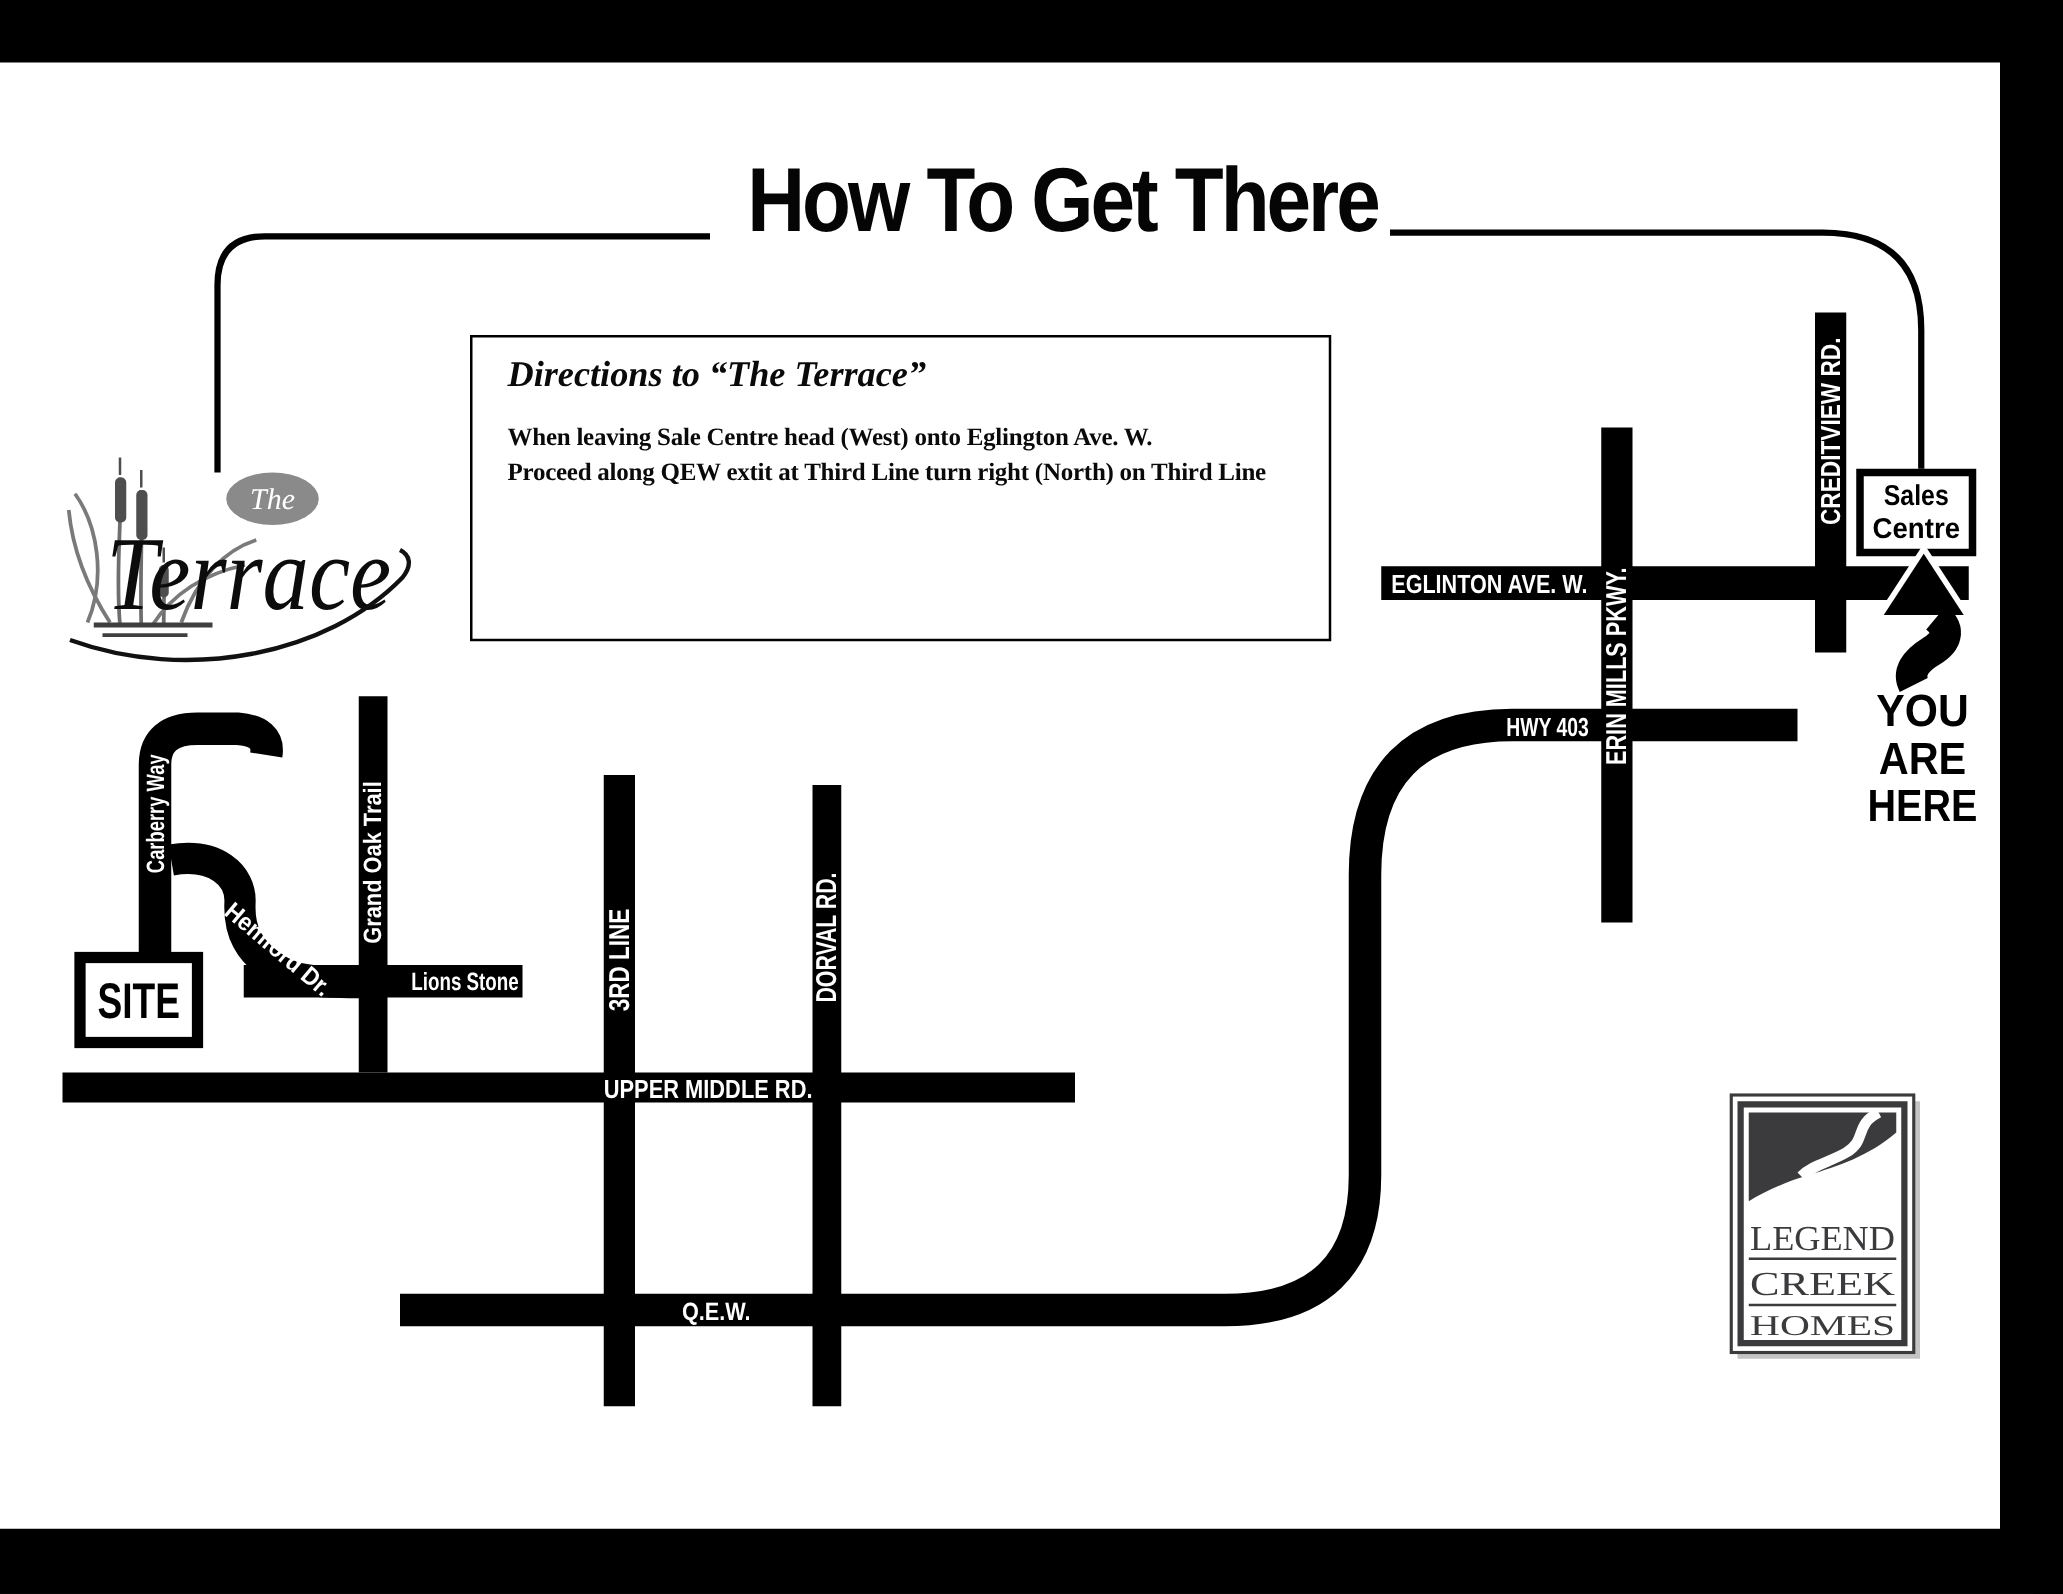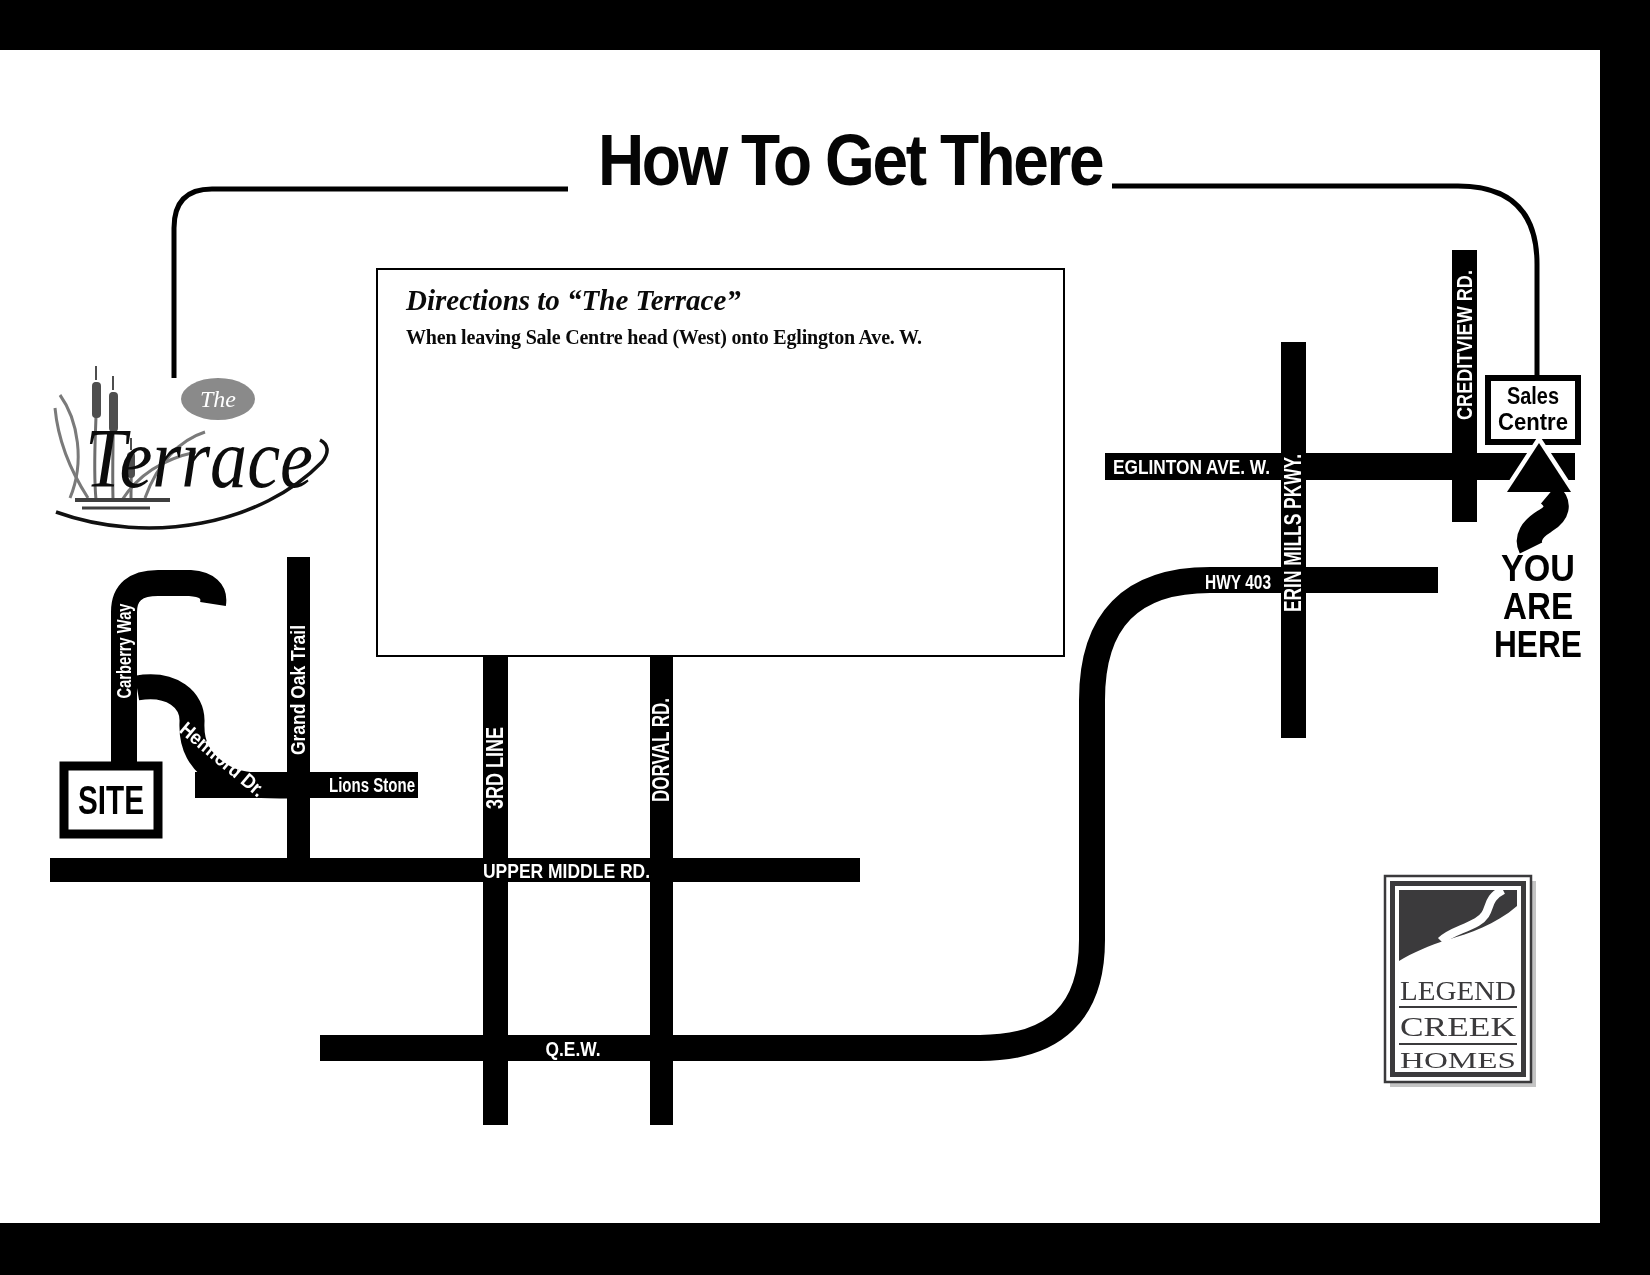--- a/index.html
+++ b/index.html
@@ -2,25 +2,25 @@
 <html><head>
 <meta charset="utf-8">
 <style>
   html,body{margin:0;padding:0;background:#000;}
   .stage{position:relative;width:1650px;height:1275px;background:#000;overflow:hidden;
          font-family:"Liberation Sans",sans-serif;}
   .stage svg{position:absolute;left:0;top:0;}
   .page-title{position:absolute;left:540px;top:118px;width:620px;text-align:center;
     font-family:"Liberation Sans",sans-serif;font-weight:bold;font-size:66px;color:#050505;
     letter-spacing:-2.5px;transform:scale(.97,1.1);transform-origin:center top;white-space:nowrap;}
-  .dir-box{position:absolute;left:376px;top:268px;width:689px;height:389px;background:#fff;
+  .dir-box{position:absolute;left:376px;top:268px;width:689px;height:245px;background:#fff;
     border:2px solid #000;box-sizing:border-box;padding:14px 0 0 28px;}
   .dir-title{font-family:"Liberation Serif",serif;font-style:italic;font-weight:bold;
     font-size:29px;color:#0a0a0a;white-space:nowrap;}
-  .dir-lines{margin-top:7px;}
+  .dir-lines{margin-top:20px;}
   .dir-line{font-family:"Liberation Serif",serif;font-weight:bold;font-size:20px;
     line-height:27.5px;color:#0a0a0a;letter-spacing:-0.2px;white-space:nowrap;}
   text{font-family:"Liberation Sans",sans-serif;}
   .rlabel{font-weight:bold;fill:#fff;}
   .blklabel{font-weight:bold;fill:#000;}
   .serif{font-family:"Liberation Serif",serif;}
 </style>
 </head>
 <body>
 
@@ -108,16 +108,17 @@
     <path d="M 1399 1073 H 1517" stroke="#3b3a3c" stroke-width="1.5"></path>
   </g>
 </svg>
 
   <div class="page-title">How To Get There</div>
 
   <div class="dir-box">
     <div class="dir-title">Directions to “The Terrace”</div>
     <div class="dir-lines">
       <div class="dir-line">When leaving Sale Centre head (West) onto Eglington Ave. W.</div>
+      <div class="dir-line">Proceed along QEW extit at Third Line turn right (North) on Third Line</div>
     </div>
   </div>
 
 </div>
 
 </body></html>

